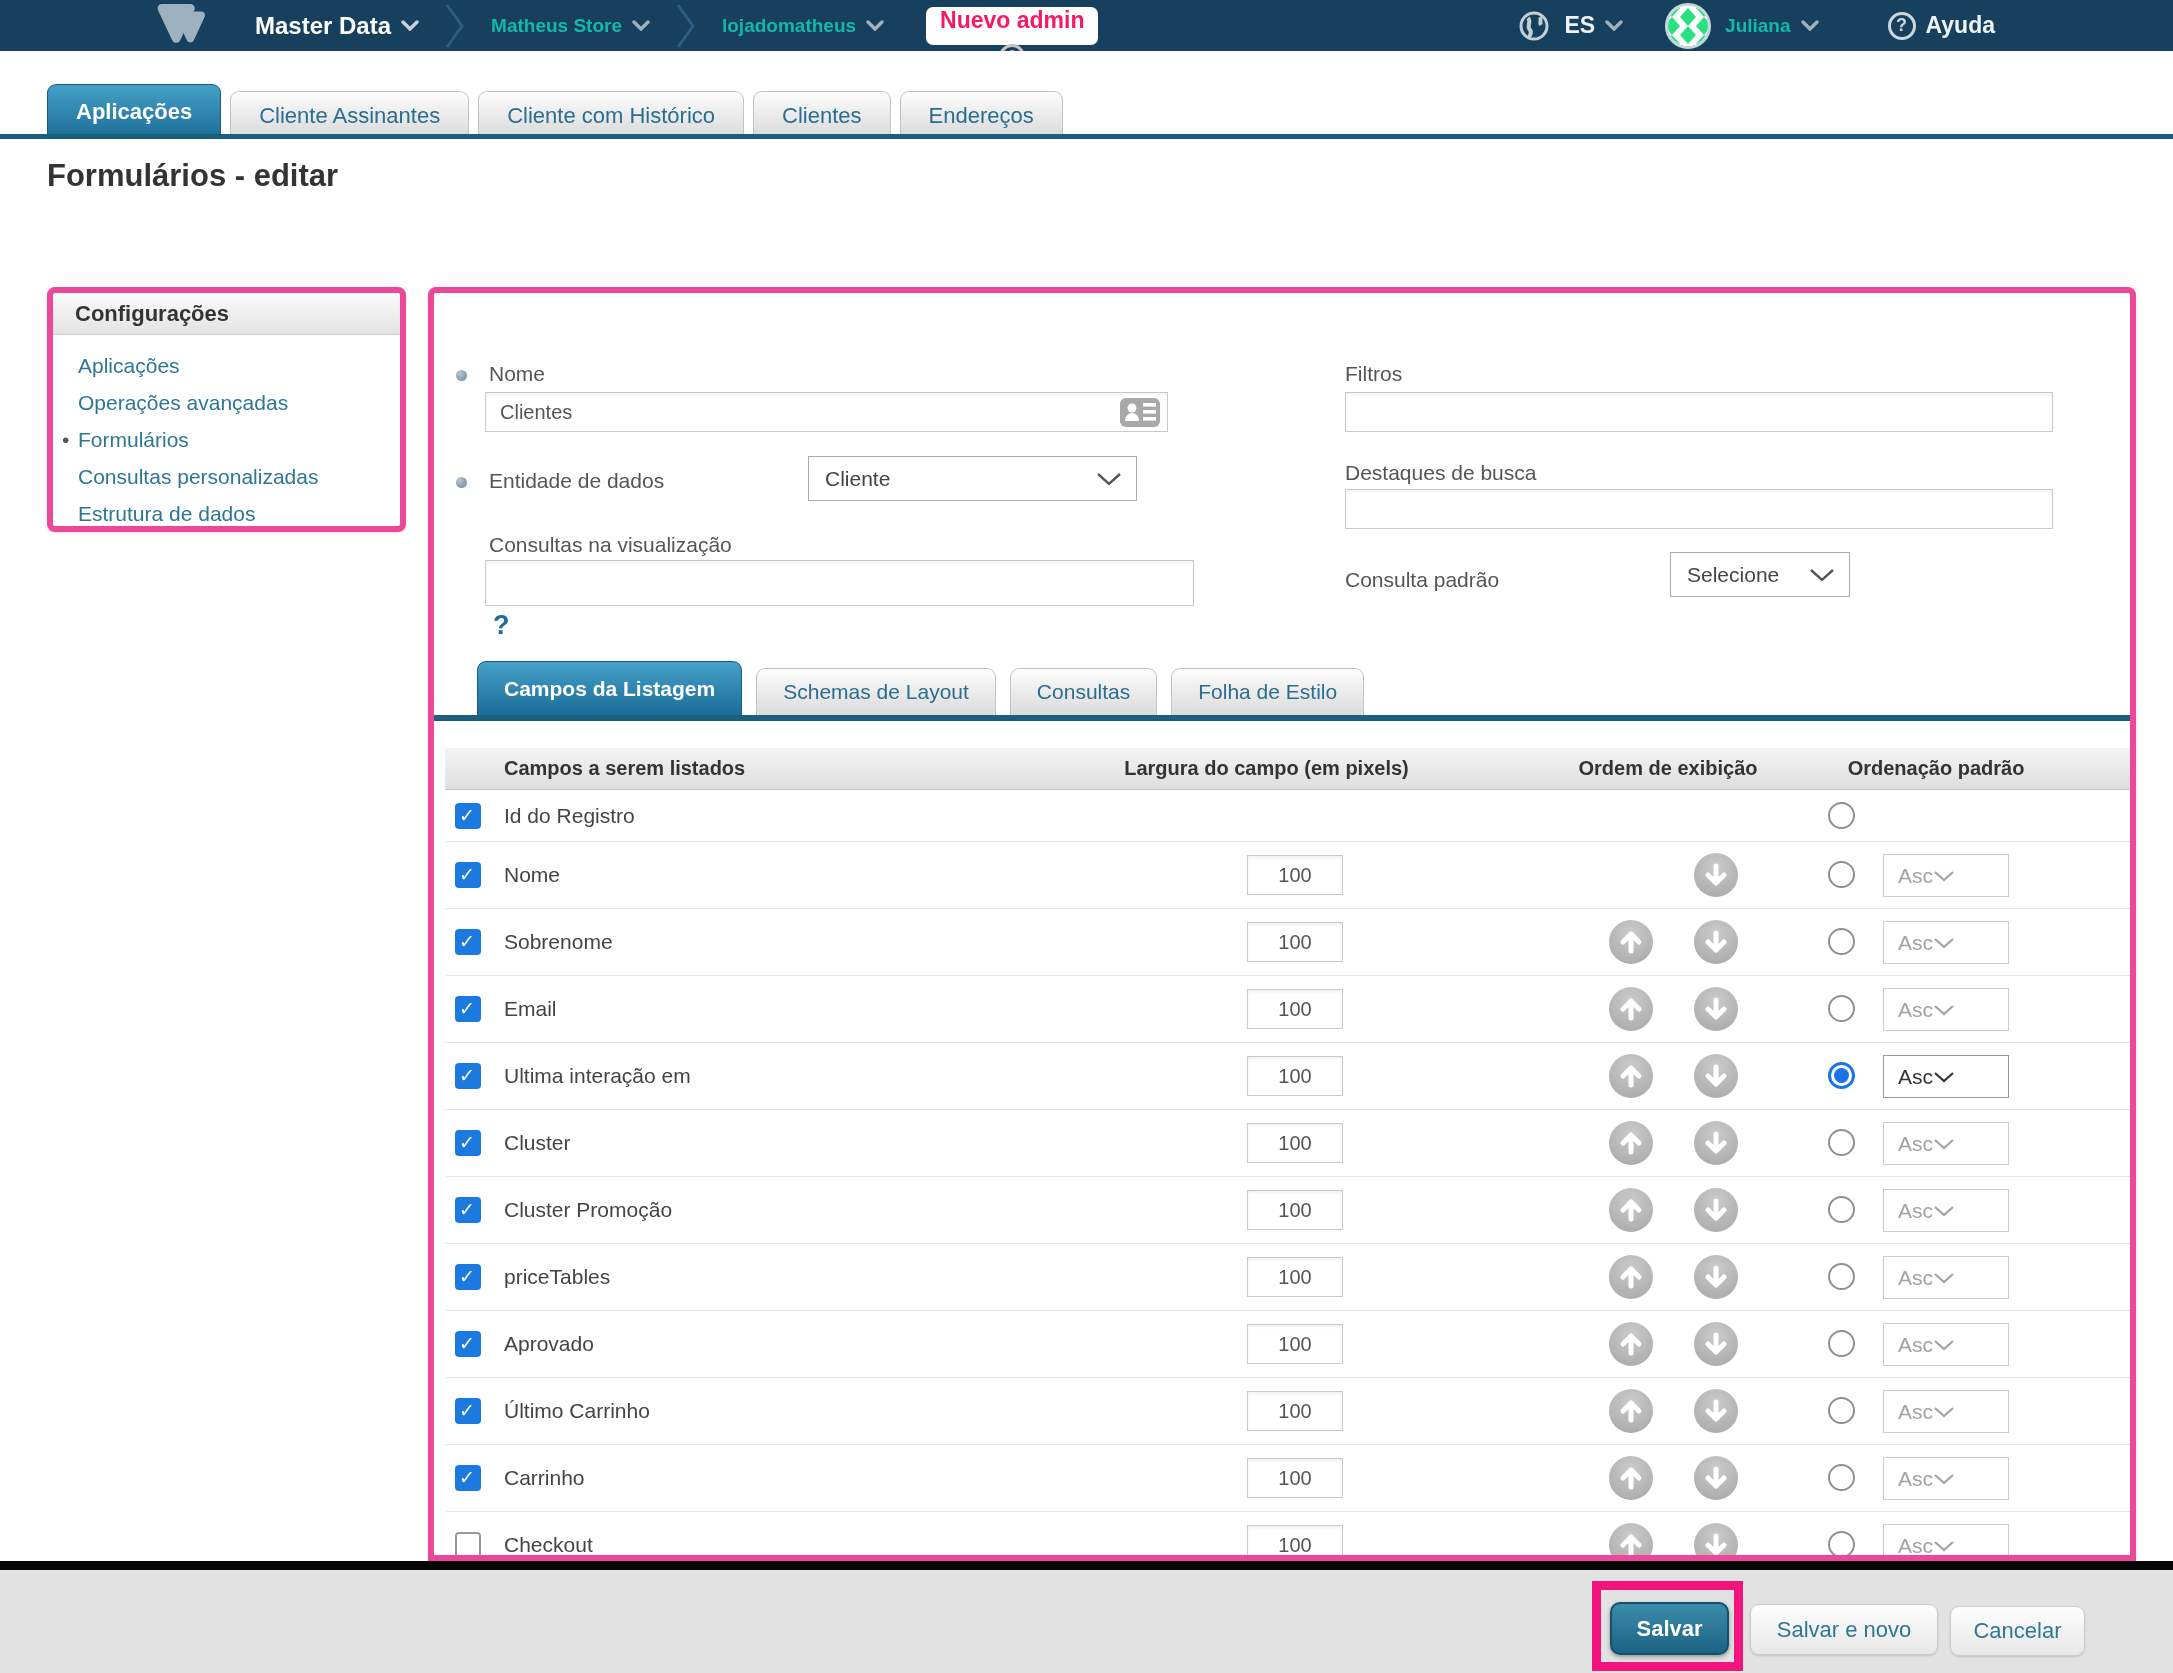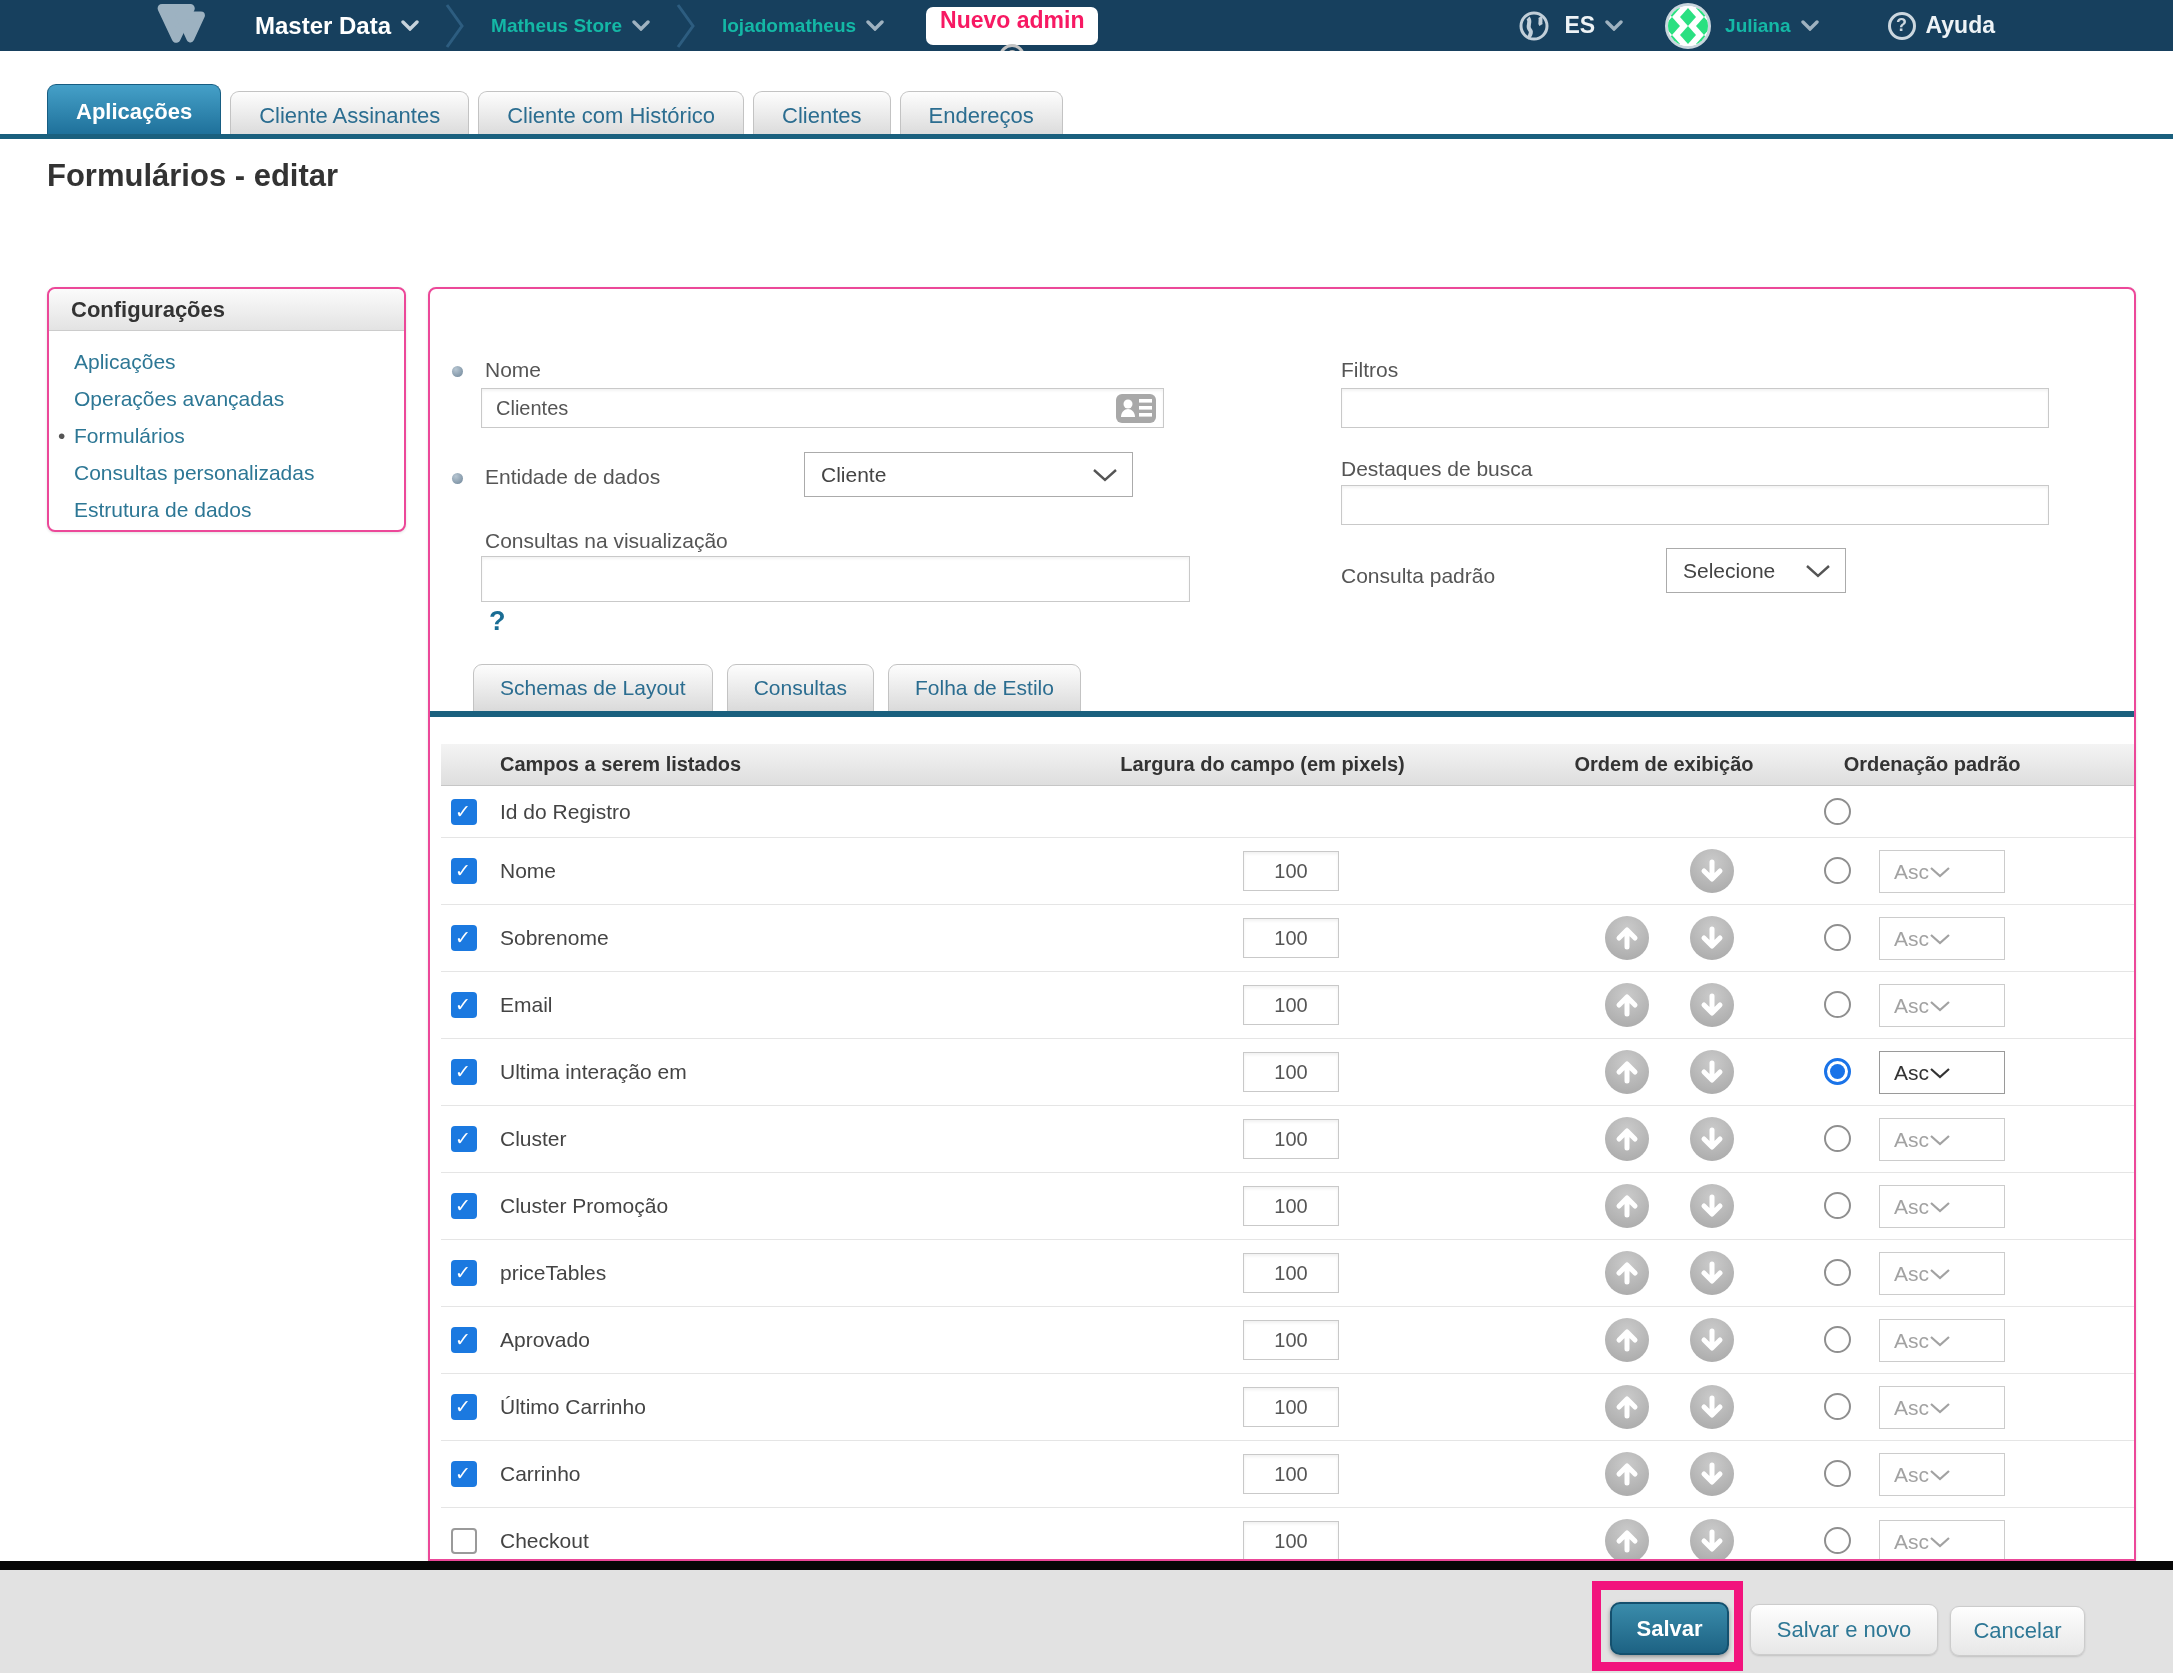--- a/index.html
+++ b/index.html
@@ -24,21 +24,21 @@
   .tabbar { position:absolute; top:51px; left:0; width:2173px; height:88px; background:#fff; }
   .tabbar .underline { position:absolute; left:0; bottom:0; width:100%; height:5px; background:#1a607e; }
   .tabs { position:absolute; left:47px; bottom:0; display:flex; align-items:flex-end; gap:9px; }
   .tab { border-radius:9px 9px 0 0; font-size:22px; padding:0 28px; display:flex; align-items:center; justify-content:center; cursor:pointer; }
   .tab.inactive { height:48px; background:linear-gradient(#fdfdfd,#d8d8d8); border:1px solid #c3c3c3; border-bottom:none; color:#2b6d90; }
   .tab.active { height:55px; background:linear-gradient(#45a0c8,#1b6c96); color:#fff; border:1px solid #175d82; border-bottom:none; font-weight:bold; }
 
   .page-title { position:absolute; left:47px; top:158px; font-size:31px; font-weight:bold; color:#333; }
 
   
-  .panel { position:absolute; background:#fff; border:2px solid #ec4899; border-radius:8px; box-shadow:0 1px 3px rgba(0,0,0,.12); }
+  .panel { position:absolute; background:#fff; border:6px solid #ec4899; border-radius:8px; box-shadow:0 1px 3px rgba(0,0,0,.12); }
   .panel-head { height:42px; background:linear-gradient(#fbfbfb,#e3e3e3); border-bottom:1px solid #ccc; border-radius:8px 8px 0 0; display:flex; align-items:center; padding-left:22px; font-size:22px; font-weight:bold; color:#333; }
 
   .sidebar { left:47px; top:287px; width:359px; height:245px; }
   .side-list { padding:12px 0 10px 25px; }
   .side-item { position:relative; font-size:21px; color:#2d7795; line-height:37px; cursor:pointer; }
   .side-item .bullet { position:absolute; left:-16px; color:#555; }
 
   .main { left:428px; top:287px; width:1708px; height:1274px; border-radius:8px 8px 0 0; overflow:hidden; }
 
   
@@ -243,20 +243,23 @@
 
     <span class="flabel" style="left:911px; top:275px;">Consulta padrão</span>
     <div class="selectbox" style="left:1236px; top:259px; width:180px; height:45px;">
       <span>Selecione</span>
       <svg width="26" height="14" viewBox="0 0 26 14">
           <polyline points="2,2 13,12 24,2" fill="none" stroke="#555" stroke-width="2.4"></polyline>
         </svg>
     </div>
 
     <div class="itabs">
+      <div class="itab active">
+          <span>Campos da Listagem</span>
+        </div>
       <div class="itab inactive">
           <span>Schemas de Layout</span>
         </div>
       <div class="itab inactive">
           <span>Consultas</span>
         </div>
       <div class="itab inactive">
           <span>Folha de Estilo</span>
         </div>
     </div>

